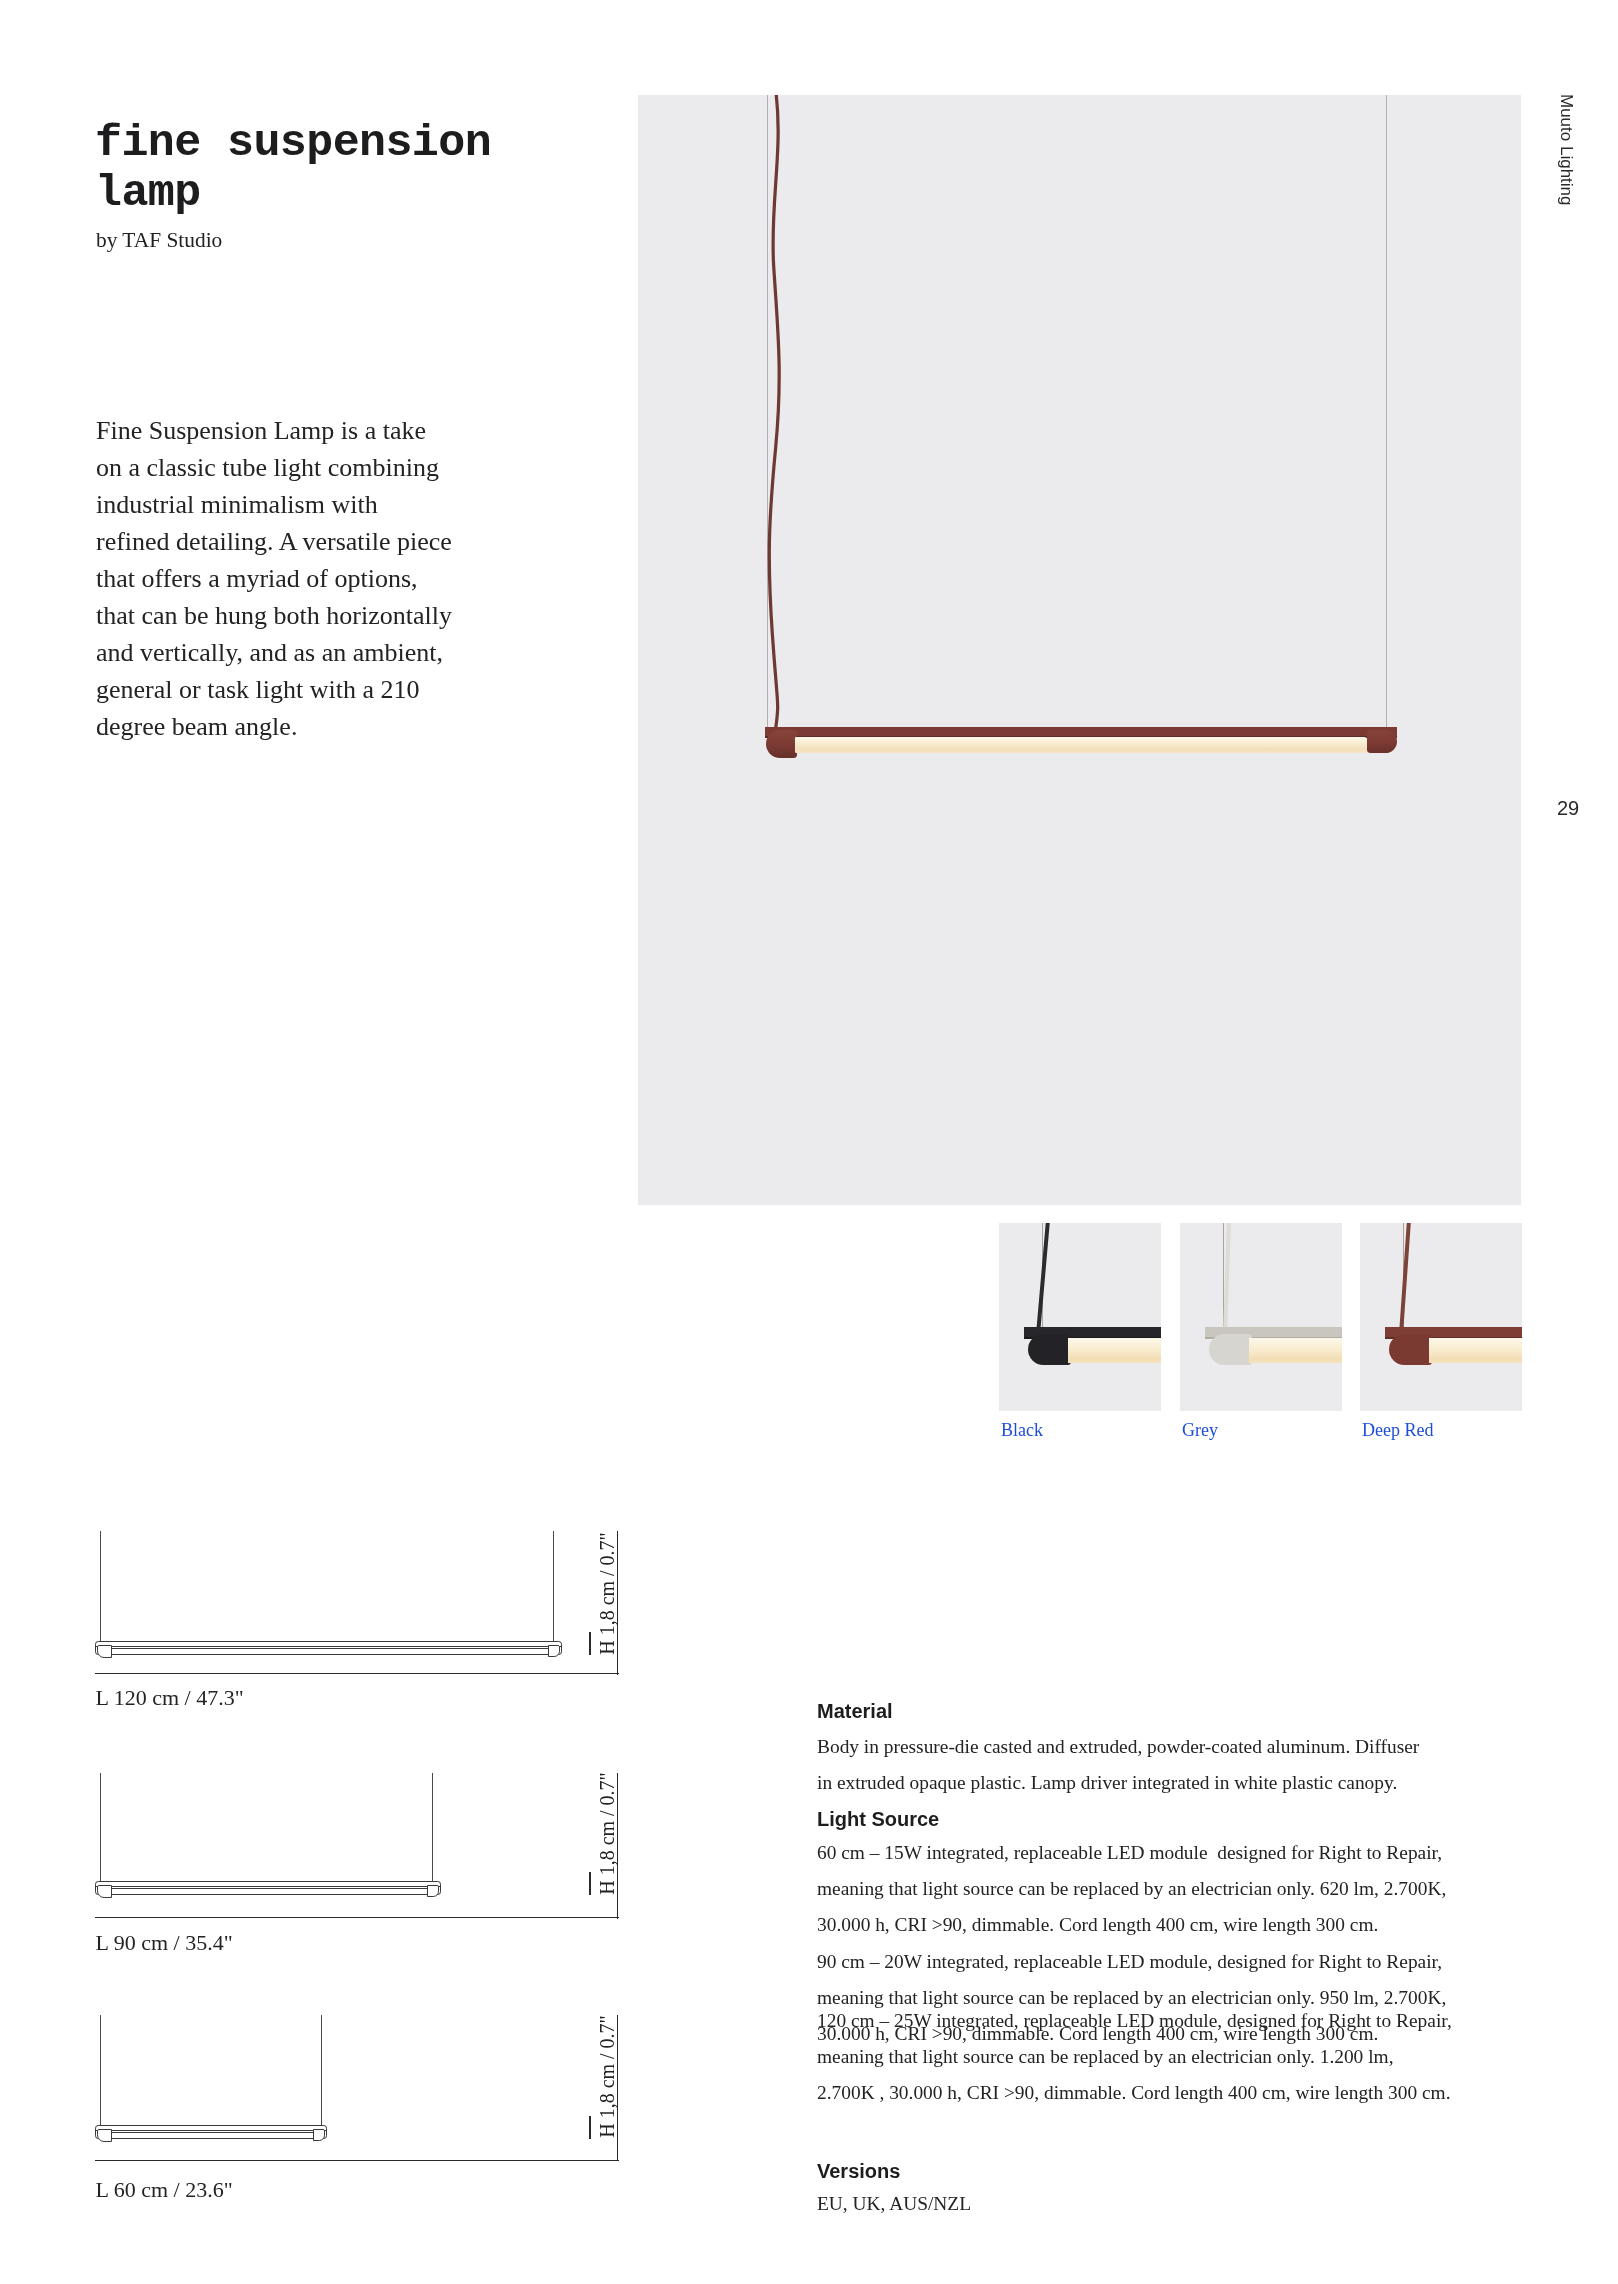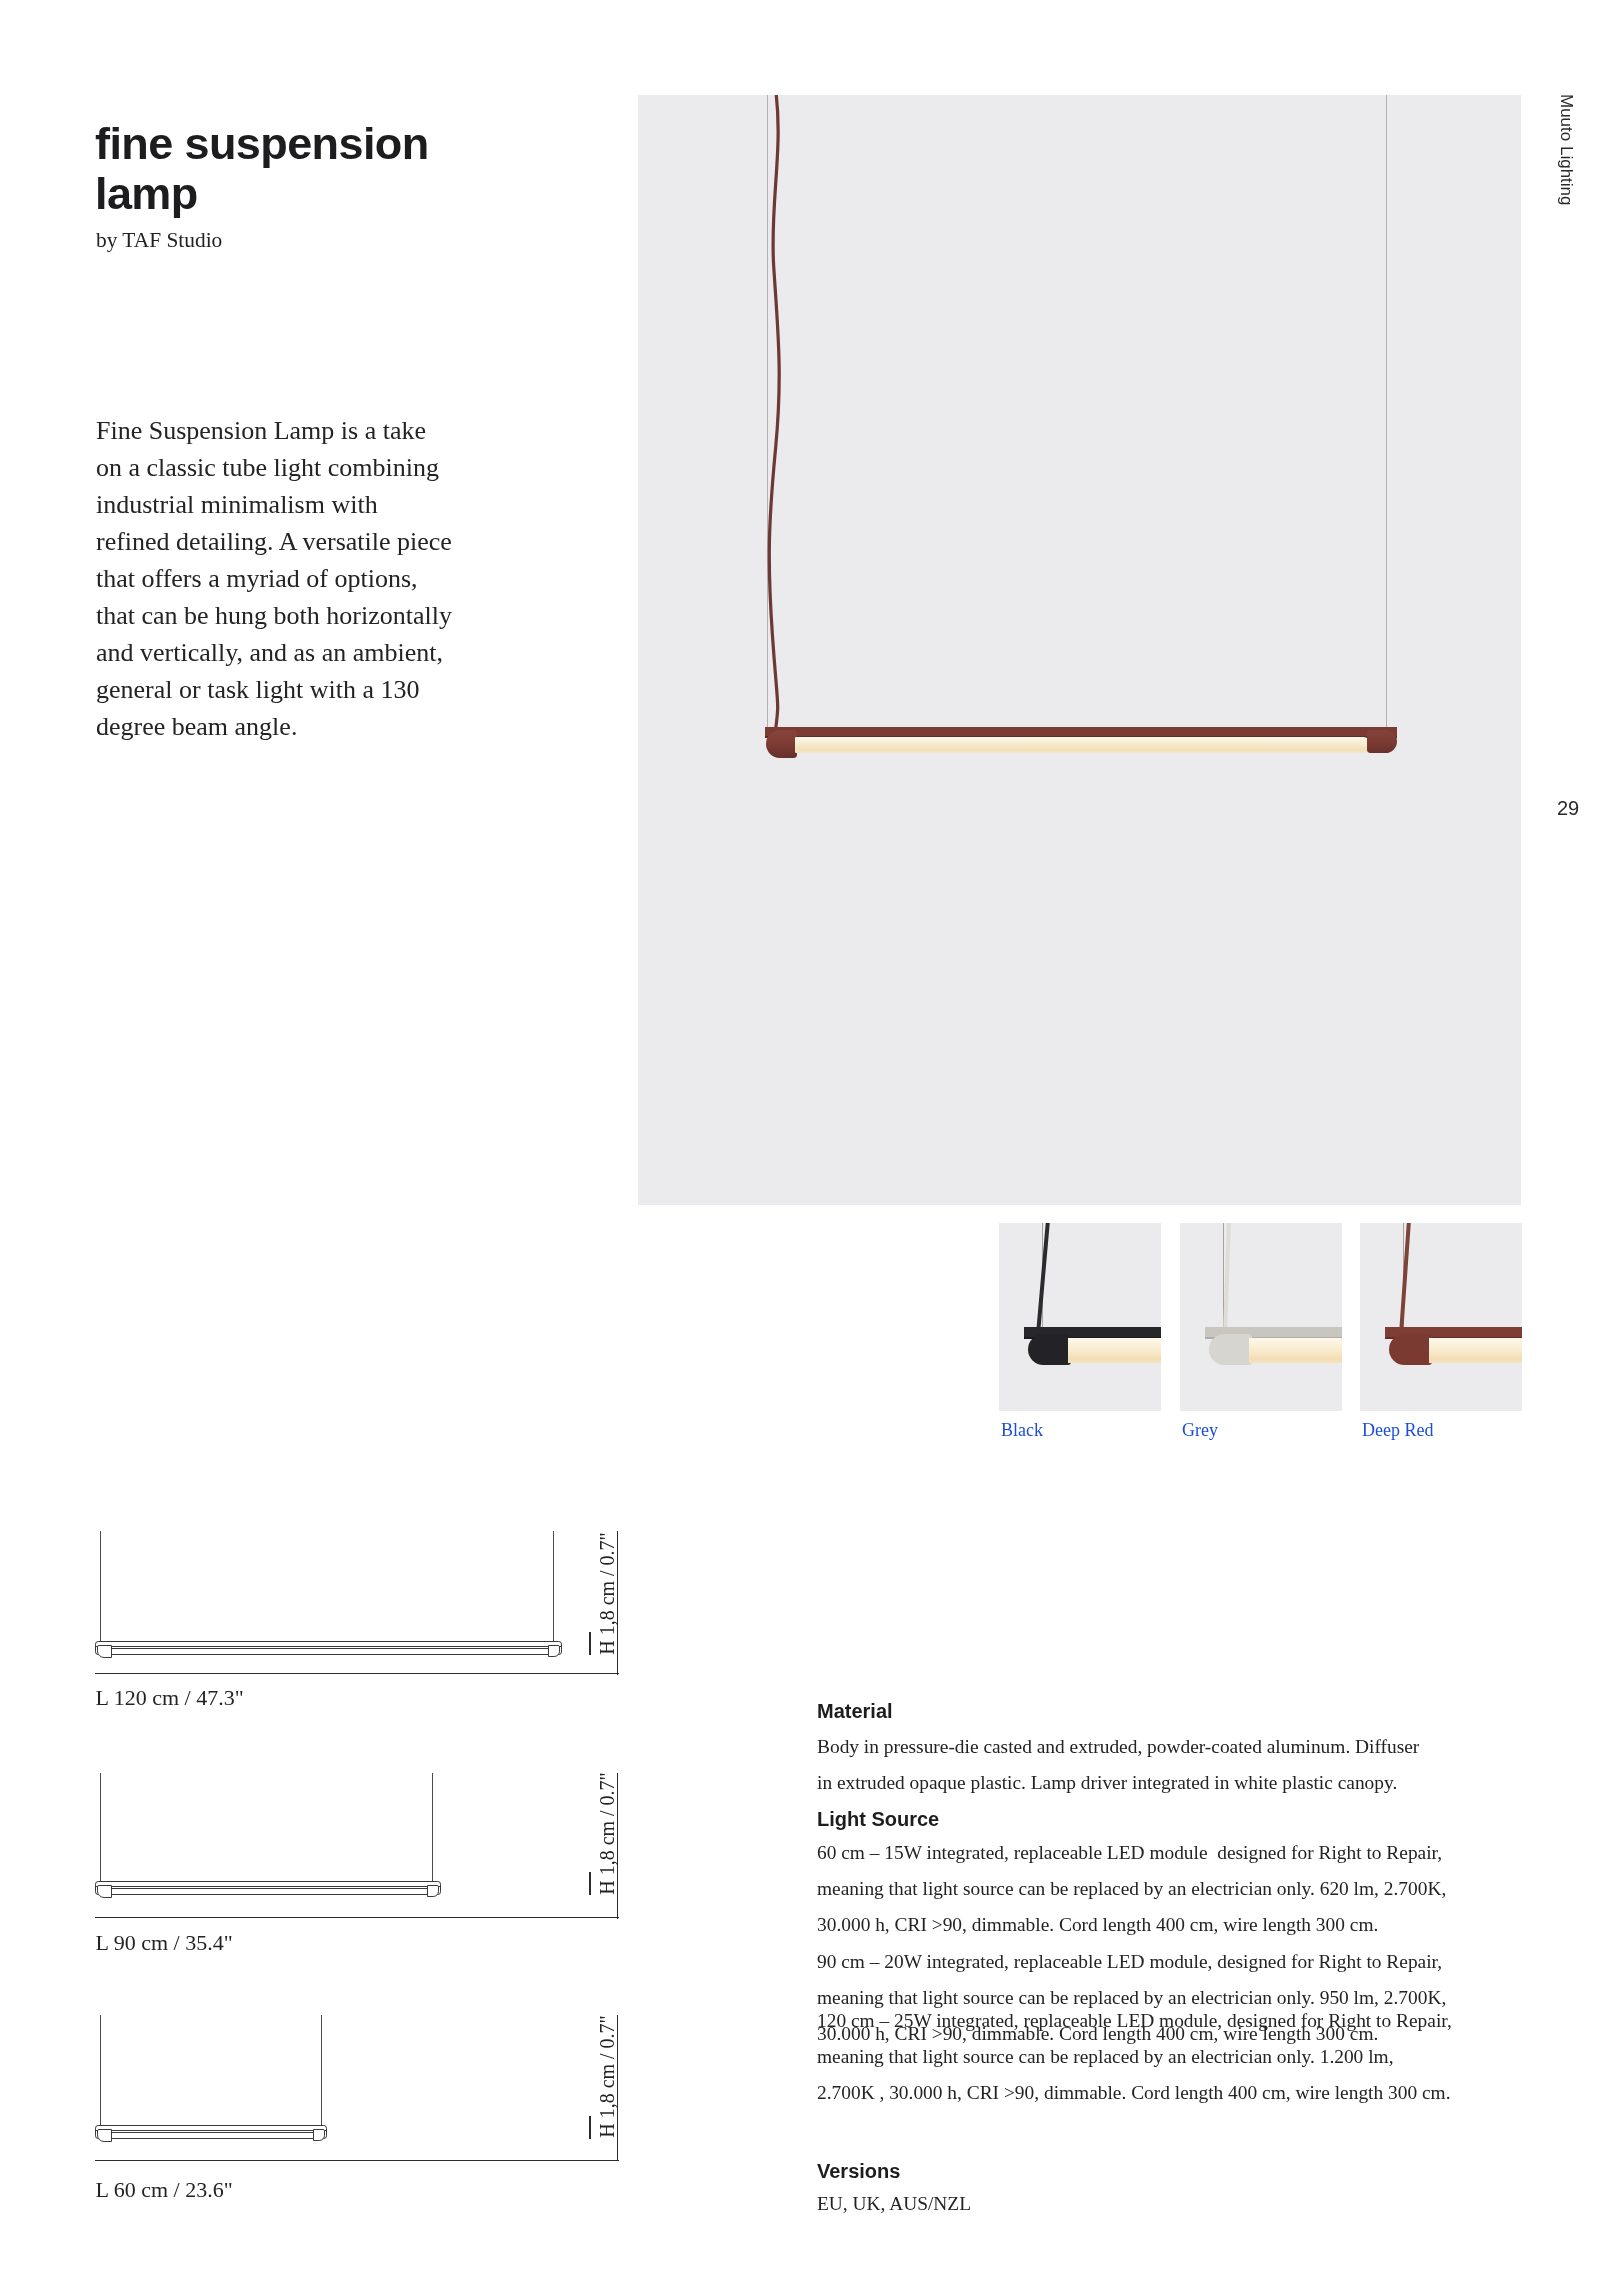--- a/index.html
+++ b/index.html
@@ -1,21 +1,21 @@
 <!DOCTYPE html>
 <html style="font-size:10.4px"><head>
 <meta charset="utf-8">
 <style>
   html,body{margin:0;padding:0;background:#fff;}
   .page{position:relative;width:1618px;height:2284px;background:#ffffff;overflow:hidden;
         font-family:"Liberation Serif", serif;color:#1f1f21;}
   .abs{position:absolute;}
 
   
-  .title{left:95px;top:89px;width:582px;font-family:Liberation Sans, sans-serif;
+  .title{left:95px;top:89px;width:582px;font-family:Liberation Mono, monospace;
          font-weight:700;font-size:45px;line-height:50px;letter-spacing:-0.6px;color:#1d1d1f;
          white-space:pre-line;}
   .byline{left:96px;top:228px;font-size:21.4px;color:#222;}
   .intro{left:96px;top:386px;width:570px;font-size:26px;line-height:37px;color:#232325;
          white-space:pre-line;}
 
   
   .edge-label{left:1556px;top:94px;font-family:"Liberation Sans",sans-serif;font-size:17px;
               color:#2a2a2c;writing-mode:vertical-rl;}
   .page-number{left:1557px;top:797px;font-family:"Liberation Sans",sans-serif;font-size:20px;color:#2a2a2c;}
@@ -88,21 +88,21 @@
   <h1 class="abs title">fine suspension
 lamp</h1>
   <div class="abs byline">by TAF Studio</div>
   <p class="abs intro">Fine Suspension Lamp is a take
 on a classic tube light combining
 industrial minimalism with
 refined detailing. A versatile piece
 that offers a myriad of options,
 that can be hung both horizontally
 and vertically, and as an ambient,
-general or task light with a 130
+general or task light with a 210
 degree beam angle.</p>
 
   <div class="abs edge-label">Muuto Lighting</div>
   <div class="abs page-number">29</div>
 
   <figure class="abs hero" style="margin: 0px; background: rgb(235, 235, 237);">
     <div class="wire wire-left" style="background: rgb(181, 174, 171);"></div>
     <svg class="cord-svg" width="26" height="634" viewBox="0 0 40 980">
       <path d="M22 0 C 32 90, 12 170, 18 265 S 32 430, 21 545 S 8 720, 16 835 S 27 935, 21 980" fill="none" stroke="#6d3a33" stroke-width="5" stroke-linecap="round"></path>
     </svg>

